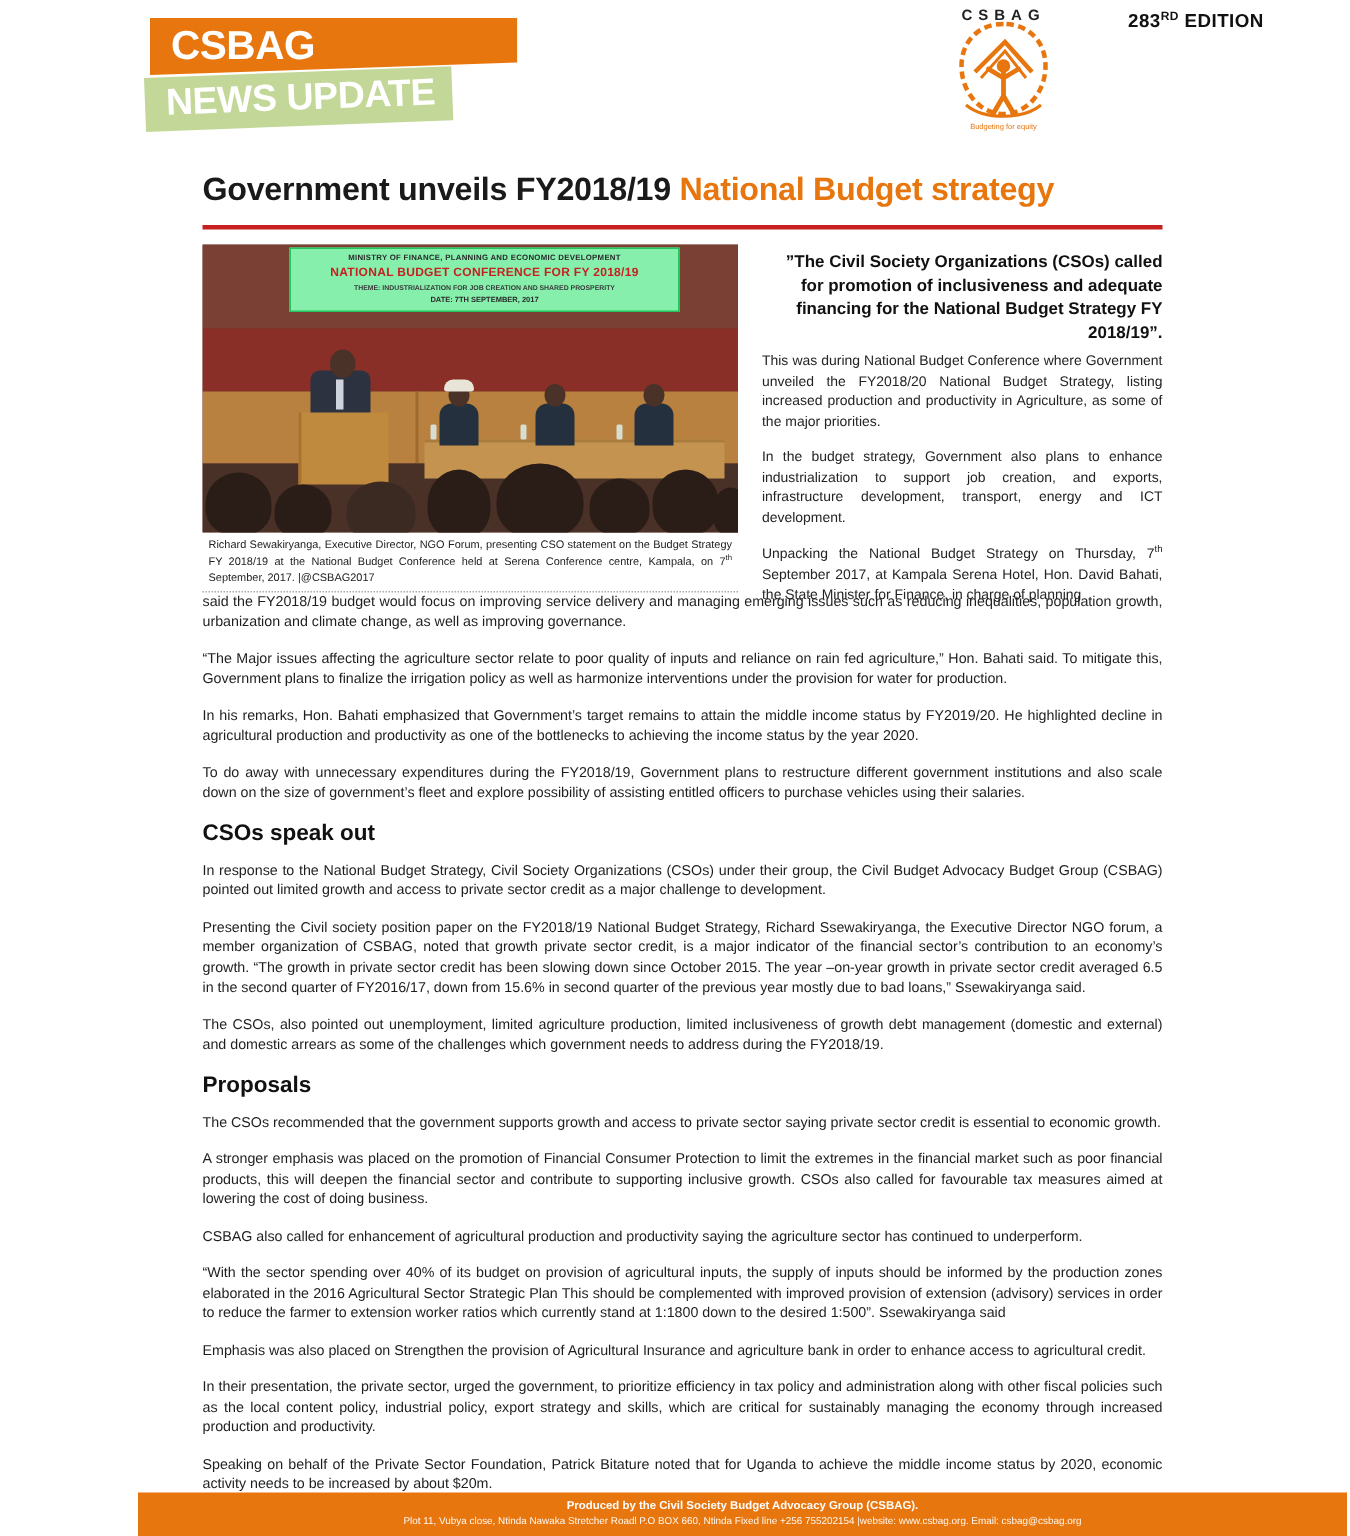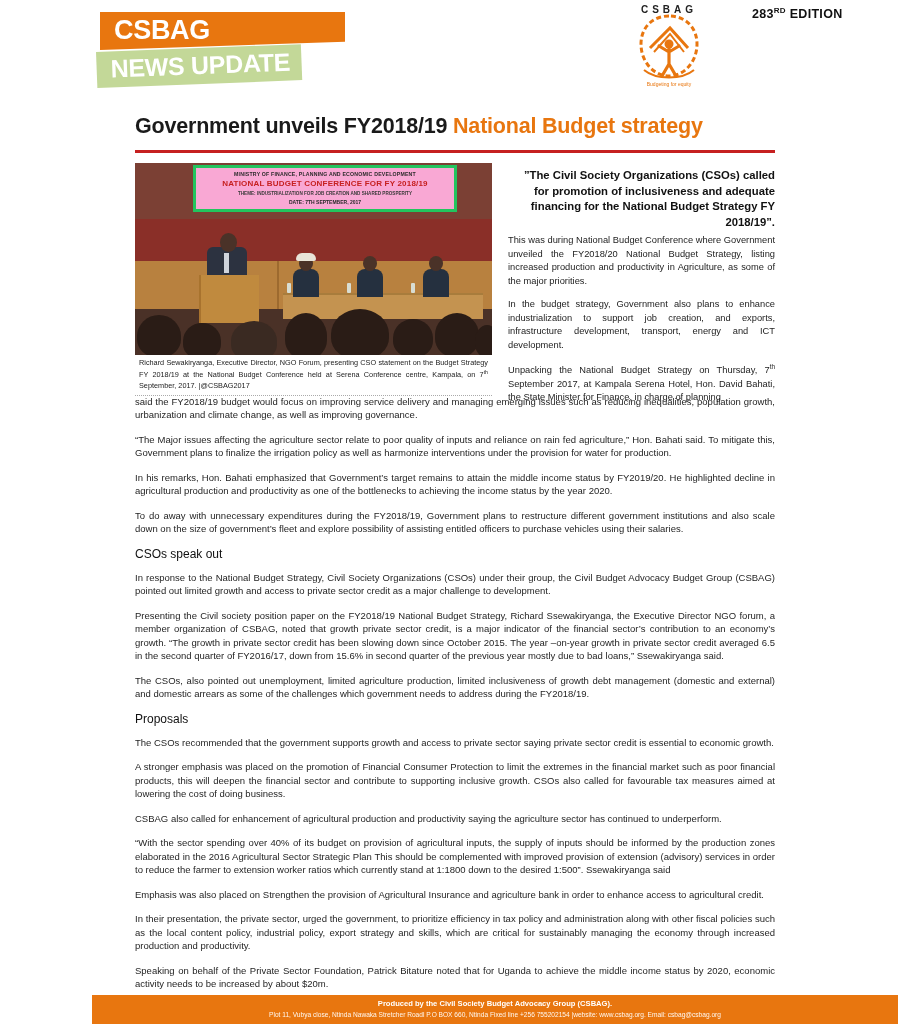--- a/index.html
+++ b/index.html
@@ -102,22 +102,22 @@
     height: 192px;
     overflow: hidden;
     background: #6a3b2e;
   }
   .ph-wall-top {
     position: absolute; left: 0; top: 0; width: 100%; height: 56px;
     background: #7b4034;
   }
   .ph-banner {
     position: absolute; left: 58px; top: 2px; width: 258px; height: 41px;
-    background: #f9a8d4;
-    border: 3px solid #22c55e;
+    background: #86efac;
+    border: 1px solid #22c55e;
   }
   .ph-banner .l1 {
     position: absolute; left: 0; top: 3px; width: 100%;
     text-align: center; font-size: 5.2px; font-weight: bold;
     color: #2a2a2a; letter-spacing: 0.2px;
   }
   .ph-banner .l2 {
     position: absolute; left: 0; top: 11px; width: 100%;
     text-align: center; font-size: 8px; font-weight: bold;
     color: #C62020; letter-spacing: 0.2px;
@@ -231,22 +231,22 @@
   }
   .article p {
     margin: 0 0 11px 0;
     font-size: 9.5px;
     line-height: 1.42;
     text-align: justify;
     color: #1e1e1e;
   }
   .article h3 {
     margin: 4px 0 10px 0;
-    font-size: 12px;
-    font-weight: normal;
+    font-size: 15px;
+    font-weight: bold;
     color: #111;
   }
 
   
   .footer {
     position: absolute;
     left: 92px; bottom: 0px;
     width: 806px;
     background: #E8760F;
     padding: 4px 0 5px 0;

